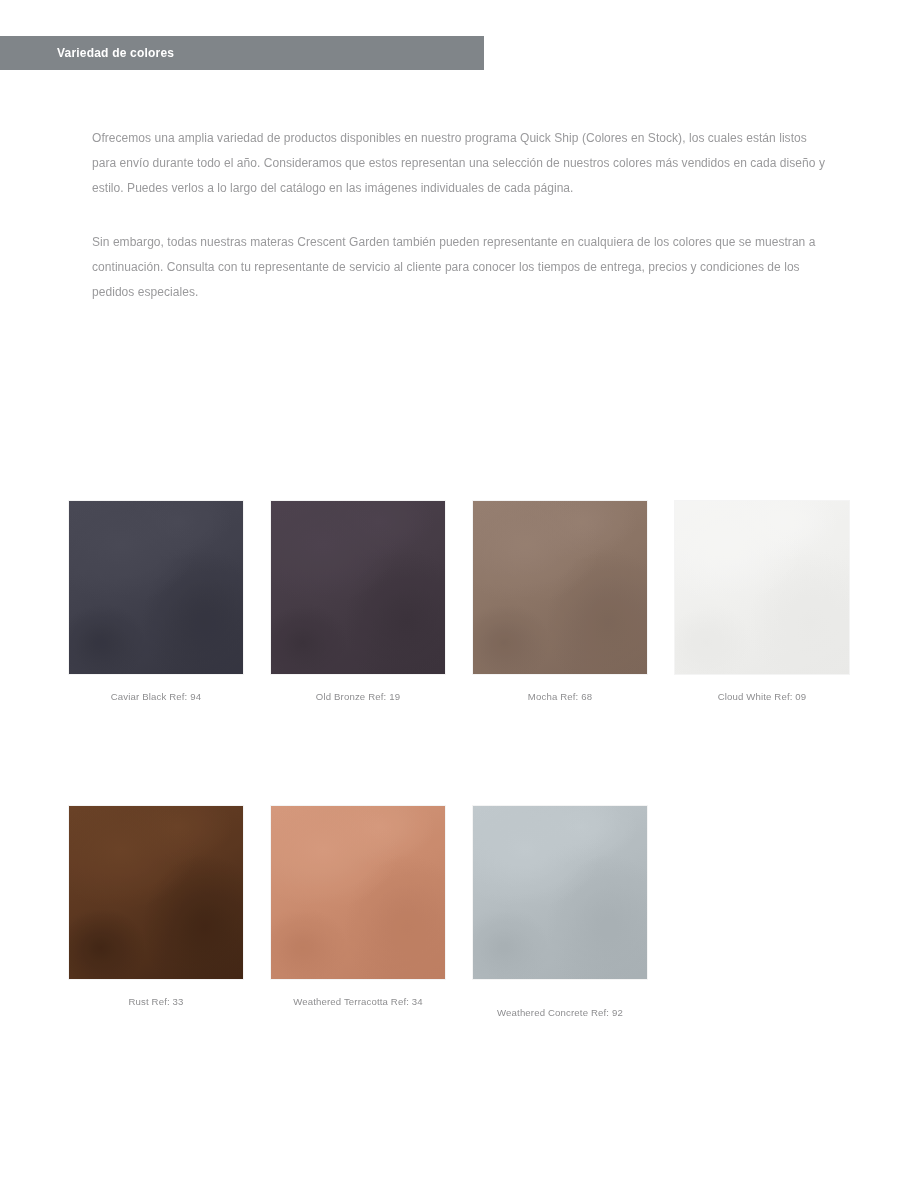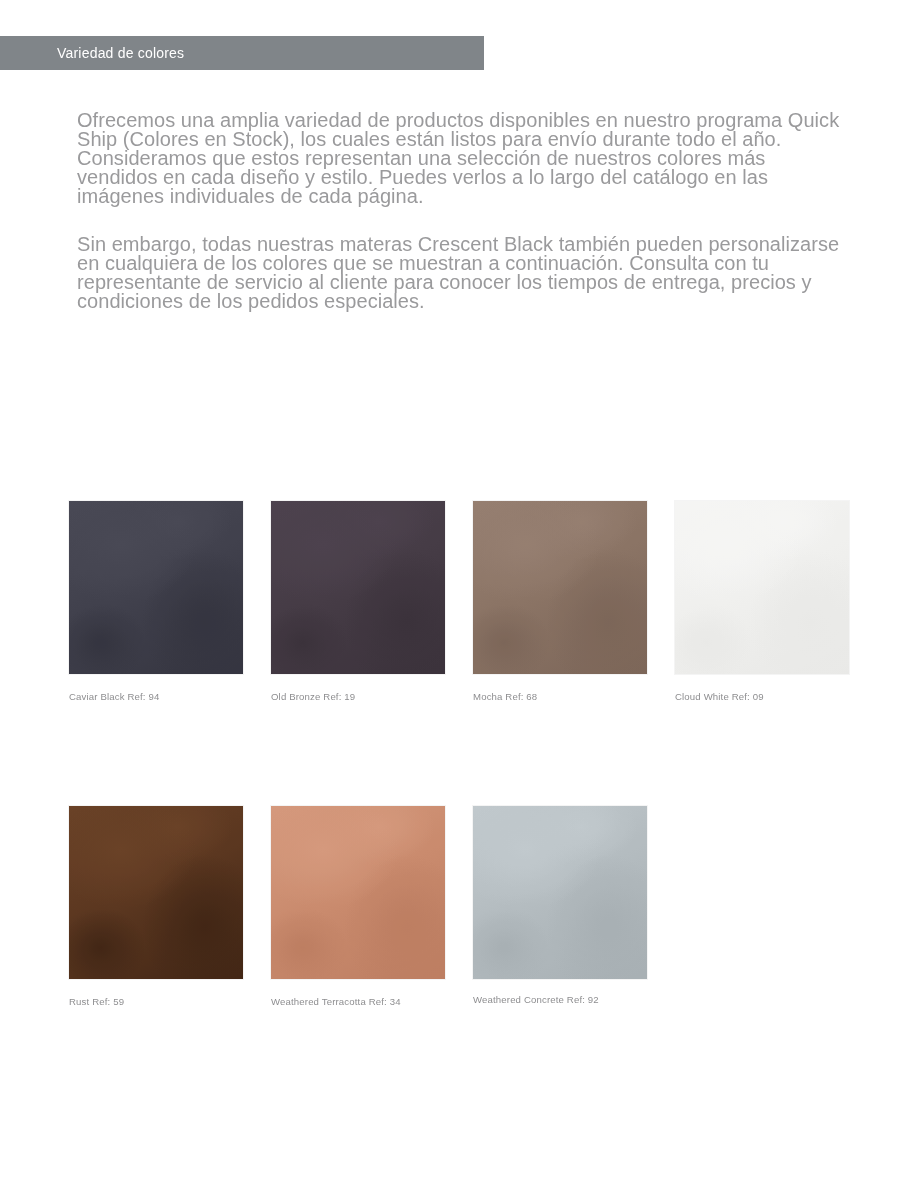--- a/index.html
+++ b/index.html
@@ -21,40 +21,40 @@
     left: 0;
     top: 36px;
     width: 484px;
     height: 34px;
     background: #808589;
     display: flex;
     align-items: center;
   }
   .header-title {
     color: #ffffff;
-    font-size: 14px;
-    font-weight: 400;
+    font-size: 12px;
+    font-weight: 700;
     letter-spacing: 0.2px;
     margin-left: 57px;
     white-space: nowrap;
   }
 
   
   .copy-block {
     position: absolute;
     left: 76px;
     top: 110px;
     width: 770px;
   }
   .para {
     color: #9a9a9c;
-    font-size: 20px;
-    line-height: 19px;
+    font-size: 12px;
+    line-height: 25px;
     font-weight: 400;
-    margin: 1px;
+    margin: 16px;
     letter-spacing: 0.05px;
   }
   .para + .para {
     margin-top: 29px;
   }
 
   
   .swatch-grid {
     position: absolute;
     left: 69px;
@@ -65,54 +65,54 @@
     display: flex;
     gap: 28px;
   }
   .swatch-row.row-2 {
     margin-top: 104px;
   }
   .swatch-cell {
     width: 174px;
     display: flex;
     flex-direction: column;
-    align-items: flex-start;
+    align-items: center;
   }
   .swatch-chip {
     width: 174px;
     height: 173px;
     position: relative;
     box-shadow: 0 0 0 1px rgba(0,0,0,0.045);
   }
   .swatch-chip .tex {
     position: absolute;
     inset: 0;
   }
   .swatch-label {
     margin-top: 17px;
     font-size: 9.6px;
     color: #8e8e90;
     text-align: center;
     letter-spacing: 0.15px;
     white-space: nowrap;
   }
   .swatch-cell.tall-label .swatch-label {
-    margin-top: 15px;
+    margin-top: 28px;
   }
 </style>
 </head>
 <body>
 
 <div class="header-band">
   <div class="header-title">Variedad de colores</div>
 </div>
 
 <div class="copy-block">
   <p class="para">Ofrecemos una amplia variedad de productos disponibles en nuestro programa Quick Ship (Colores en Stock), los cuales están listos para envío durante todo el año. Consideramos que estos representan una selección de nuestros colores más vendidos en cada diseño y estilo. Puedes verlos a lo largo del catálogo en las imágenes individuales de cada página.</p>
-  <p class="para">Sin embargo, todas nuestras materas Crescent Black también pueden personalizarse en cualquiera de los colores que se muestran a continuación. Consulta con tu representante de servicio al cliente para conocer los tiempos de entrega, precios y condiciones de los pedidos especiales.</p>
+  <p class="para">Sin embargo, todas nuestras materas Crescent Garden también pueden representante en cualquiera de los colores que se muestran a continuación. Consulta con tu representante de servicio al cliente para conocer los tiempos de entrega, precios y condiciones de los pedidos especiales.</p>
 </div>
 
 <div class="swatch-grid">
 
   <div class="swatch-row row-1">
 
     <div class="swatch-cell">
       <div class="swatch-chip" id="chip-0-0" style="background: rgb(65, 65, 77);">
         <div class="tex" style="background: radial-gradient(70% 55% at 30% 25%, rgb(75, 75, 87) 0%, rgba(255, 255, 255, 0) 62%), radial-gradient(60% 70% at 78% 70%, rgb(51, 51, 62) 0%, rgba(255, 255, 255, 0) 60%), radial-gradient(45% 40% at 18% 82%, rgb(51, 51, 62) 0%, rgba(255, 255, 255, 0) 58%), radial-gradient(50% 35% at 62% 12%, rgb(75, 75, 87) 0%, rgba(255, 255, 255, 0) 64%), linear-gradient(152deg, rgb(75, 75, 87) 0%, rgb(65, 65, 77) 48%, rgb(51, 51, 62) 100%); opacity: 0.85;"></div>
       </div>
@@ -141,21 +141,21 @@
     </div>
 
   </div>
 
   <div class="swatch-row row-2">
 
     <div class="swatch-cell">
       <div class="swatch-chip" id="chip-1-0" style="background: rgb(91, 55, 32);">
         <div class="tex" style="background: radial-gradient(70% 55% at 30% 25%, rgb(109, 68, 41) 0%, rgba(255, 255, 255, 0) 62%), radial-gradient(60% 70% at 78% 70%, rgb(62, 36, 20) 0%, rgba(255, 255, 255, 0) 60%), radial-gradient(45% 40% at 18% 82%, rgb(62, 36, 20) 0%, rgba(255, 255, 255, 0) 58%), radial-gradient(50% 35% at 62% 12%, rgb(109, 68, 41) 0%, rgba(255, 255, 255, 0) 64%), linear-gradient(152deg, rgb(109, 68, 41) 0%, rgb(91, 55, 32) 48%, rgb(62, 36, 20) 100%); opacity: 0.85;"></div>
       </div>
-      <div class="swatch-label">Rust Ref: 59</div>
+      <div class="swatch-label">Rust Ref: 33</div>
     </div>
 
     <div class="swatch-cell">
       <div class="swatch-chip" id="chip-1-1" style="background: rgb(202, 139, 110);">
         <div class="tex" style="background: radial-gradient(70% 55% at 30% 25%, rgb(215, 156, 128) 0%, rgba(255, 255, 255, 0) 62%), radial-gradient(60% 70% at 78% 70%, rgb(187, 124, 96) 0%, rgba(255, 255, 255, 0) 60%), radial-gradient(45% 40% at 18% 82%, rgb(187, 124, 96) 0%, rgba(255, 255, 255, 0) 58%), radial-gradient(50% 35% at 62% 12%, rgb(215, 156, 128) 0%, rgba(255, 255, 255, 0) 64%), linear-gradient(152deg, rgb(215, 156, 128) 0%, rgb(202, 139, 110) 48%, rgb(187, 124, 96) 100%); opacity: 0.85;"></div>
       </div>
       <div class="swatch-label">Weathered Terracotta Ref: 34</div>
     </div>
 
     <div class="swatch-cell tall-label">

